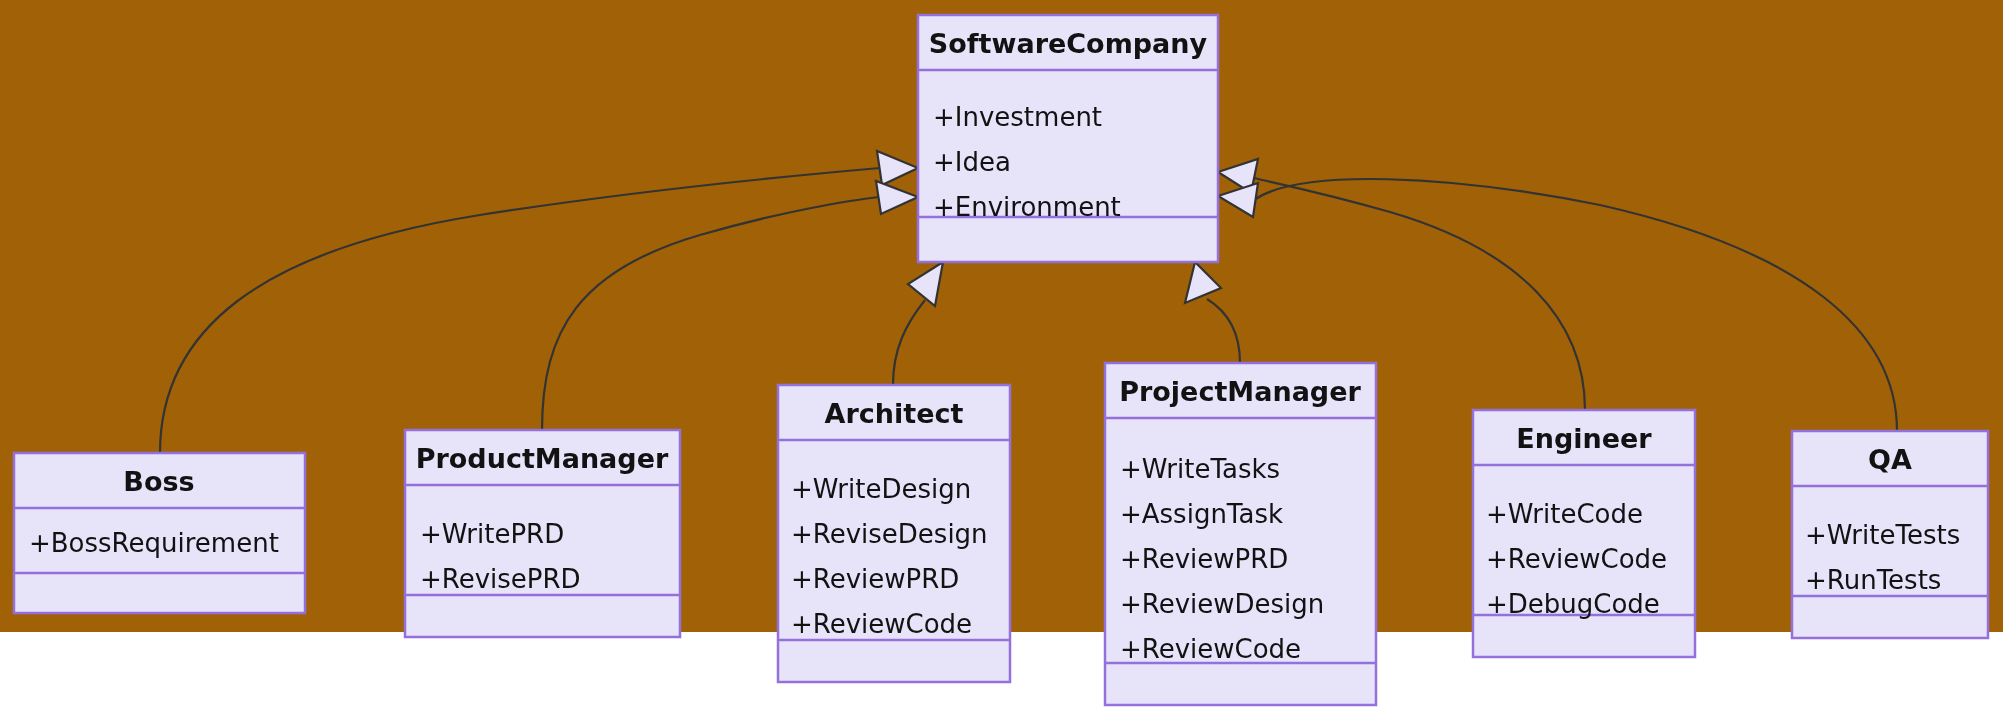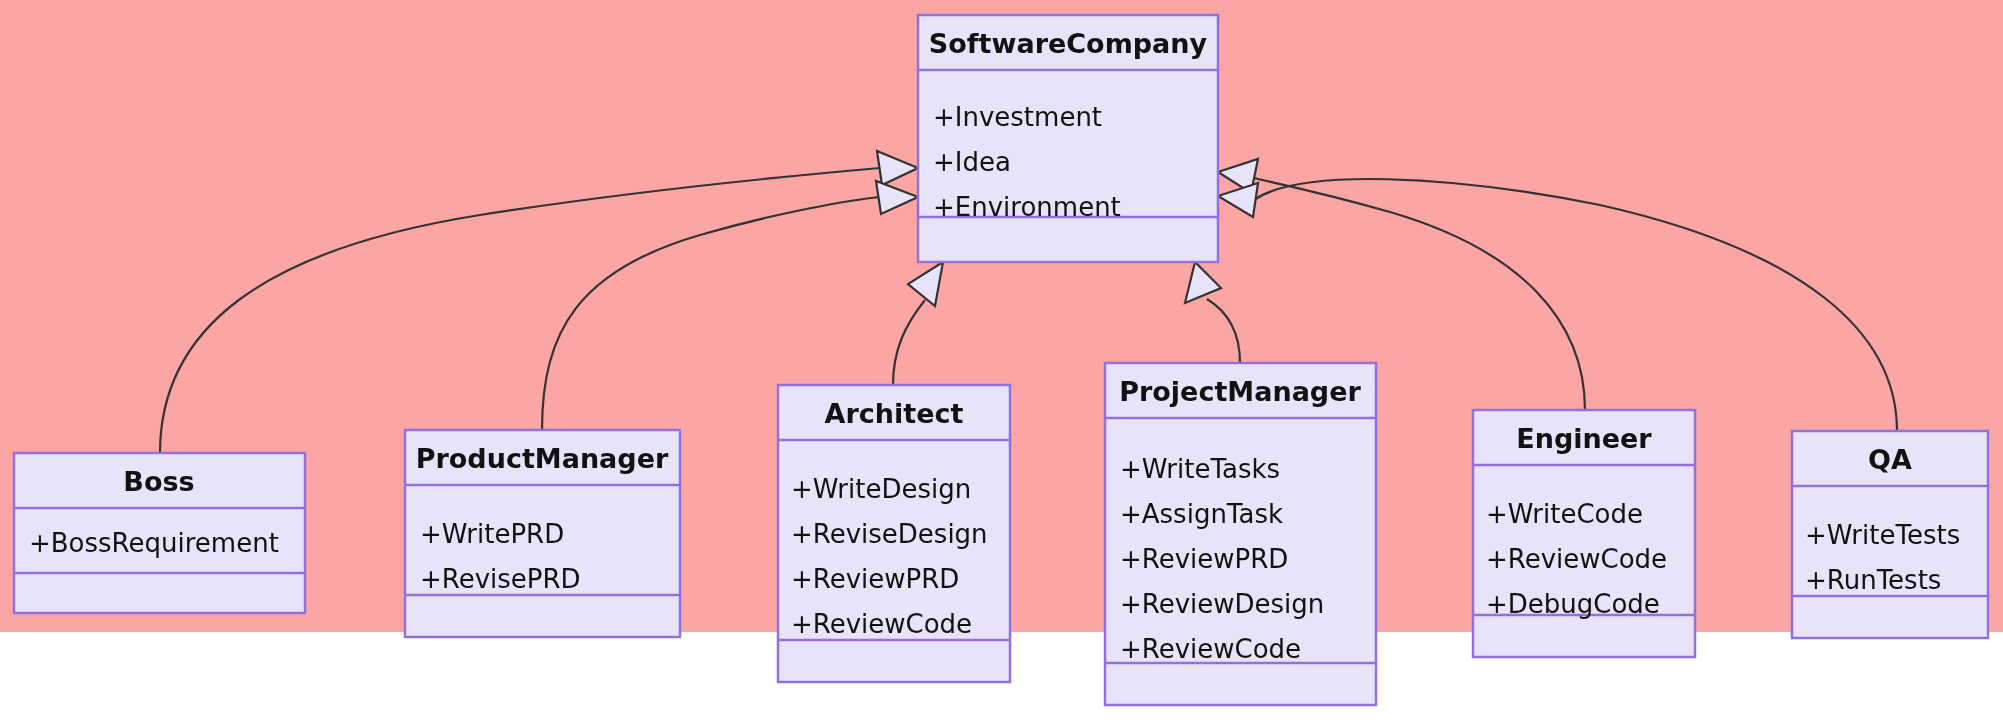--- a/index.html
+++ b/index.html
@@ -10,21 +10,21 @@
   body {
     width: 2003px;
     height: 722px;
     overflow: hidden;
     font-family: "DejaVu Sans", "Liberation Sans", sans-serif;
   }
   #diagram-root {
     position: relative;
     width: 2003px;
     height: 632px;
-    background: #fca5a5;
+    background: #a16207;
   }
   svg#uml-canvas {
     position: absolute;
     top: 0;
     left: 0;
     width: 2003px;
     height: 722px;
     display: block;
   }
   .class-box-rect {

